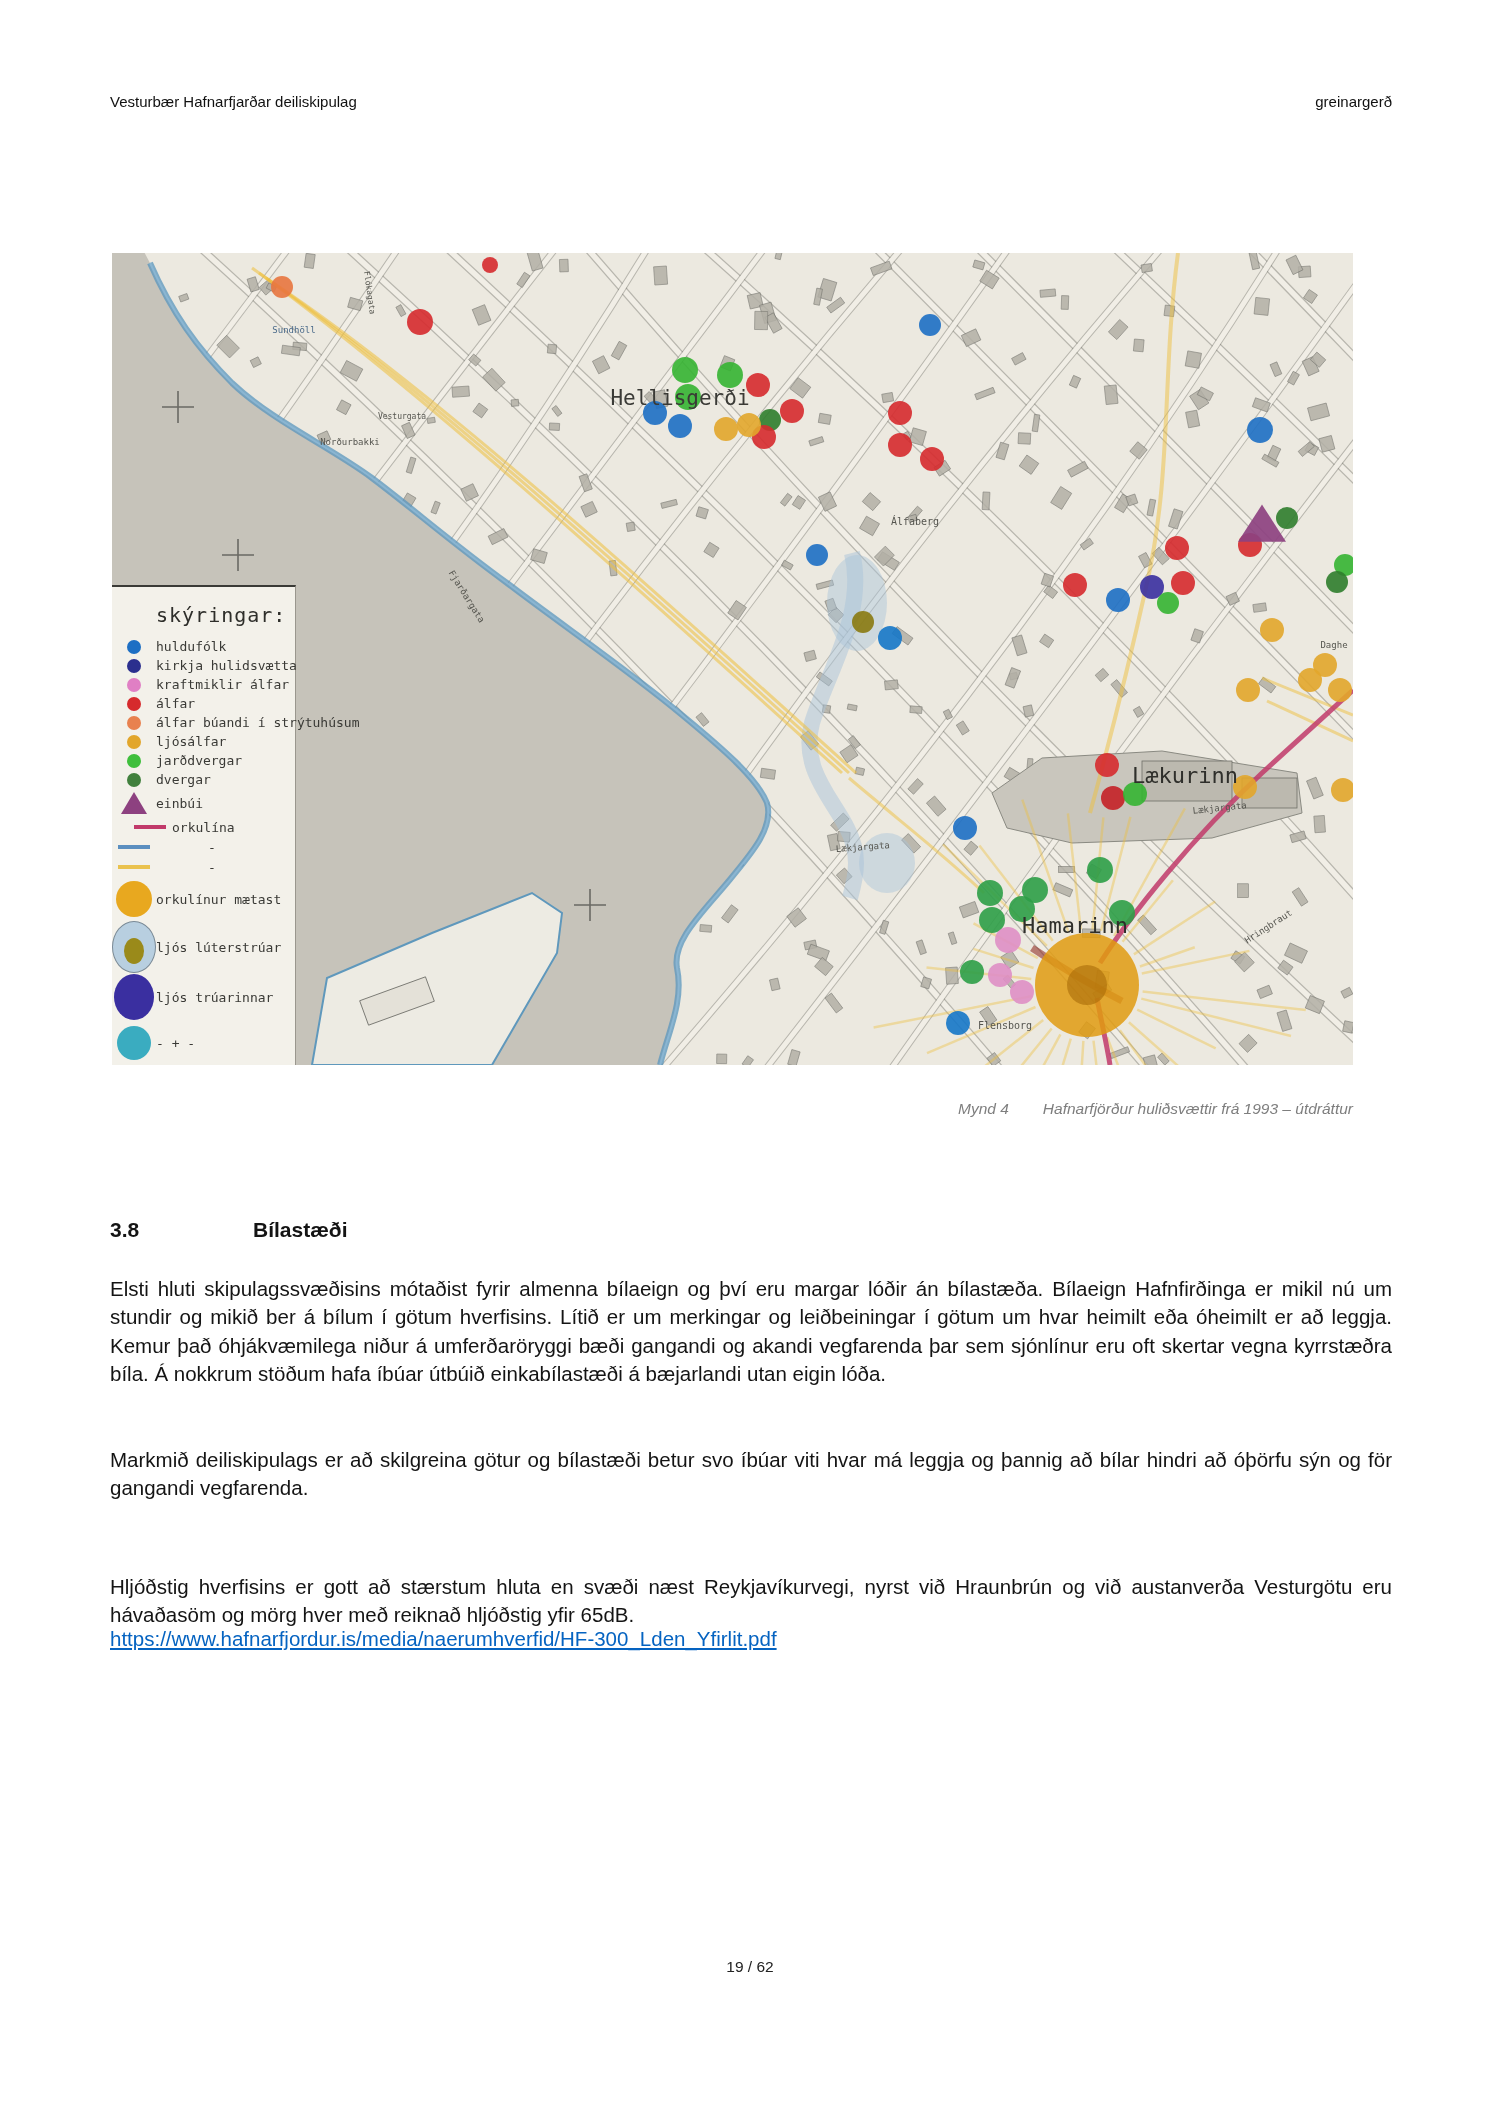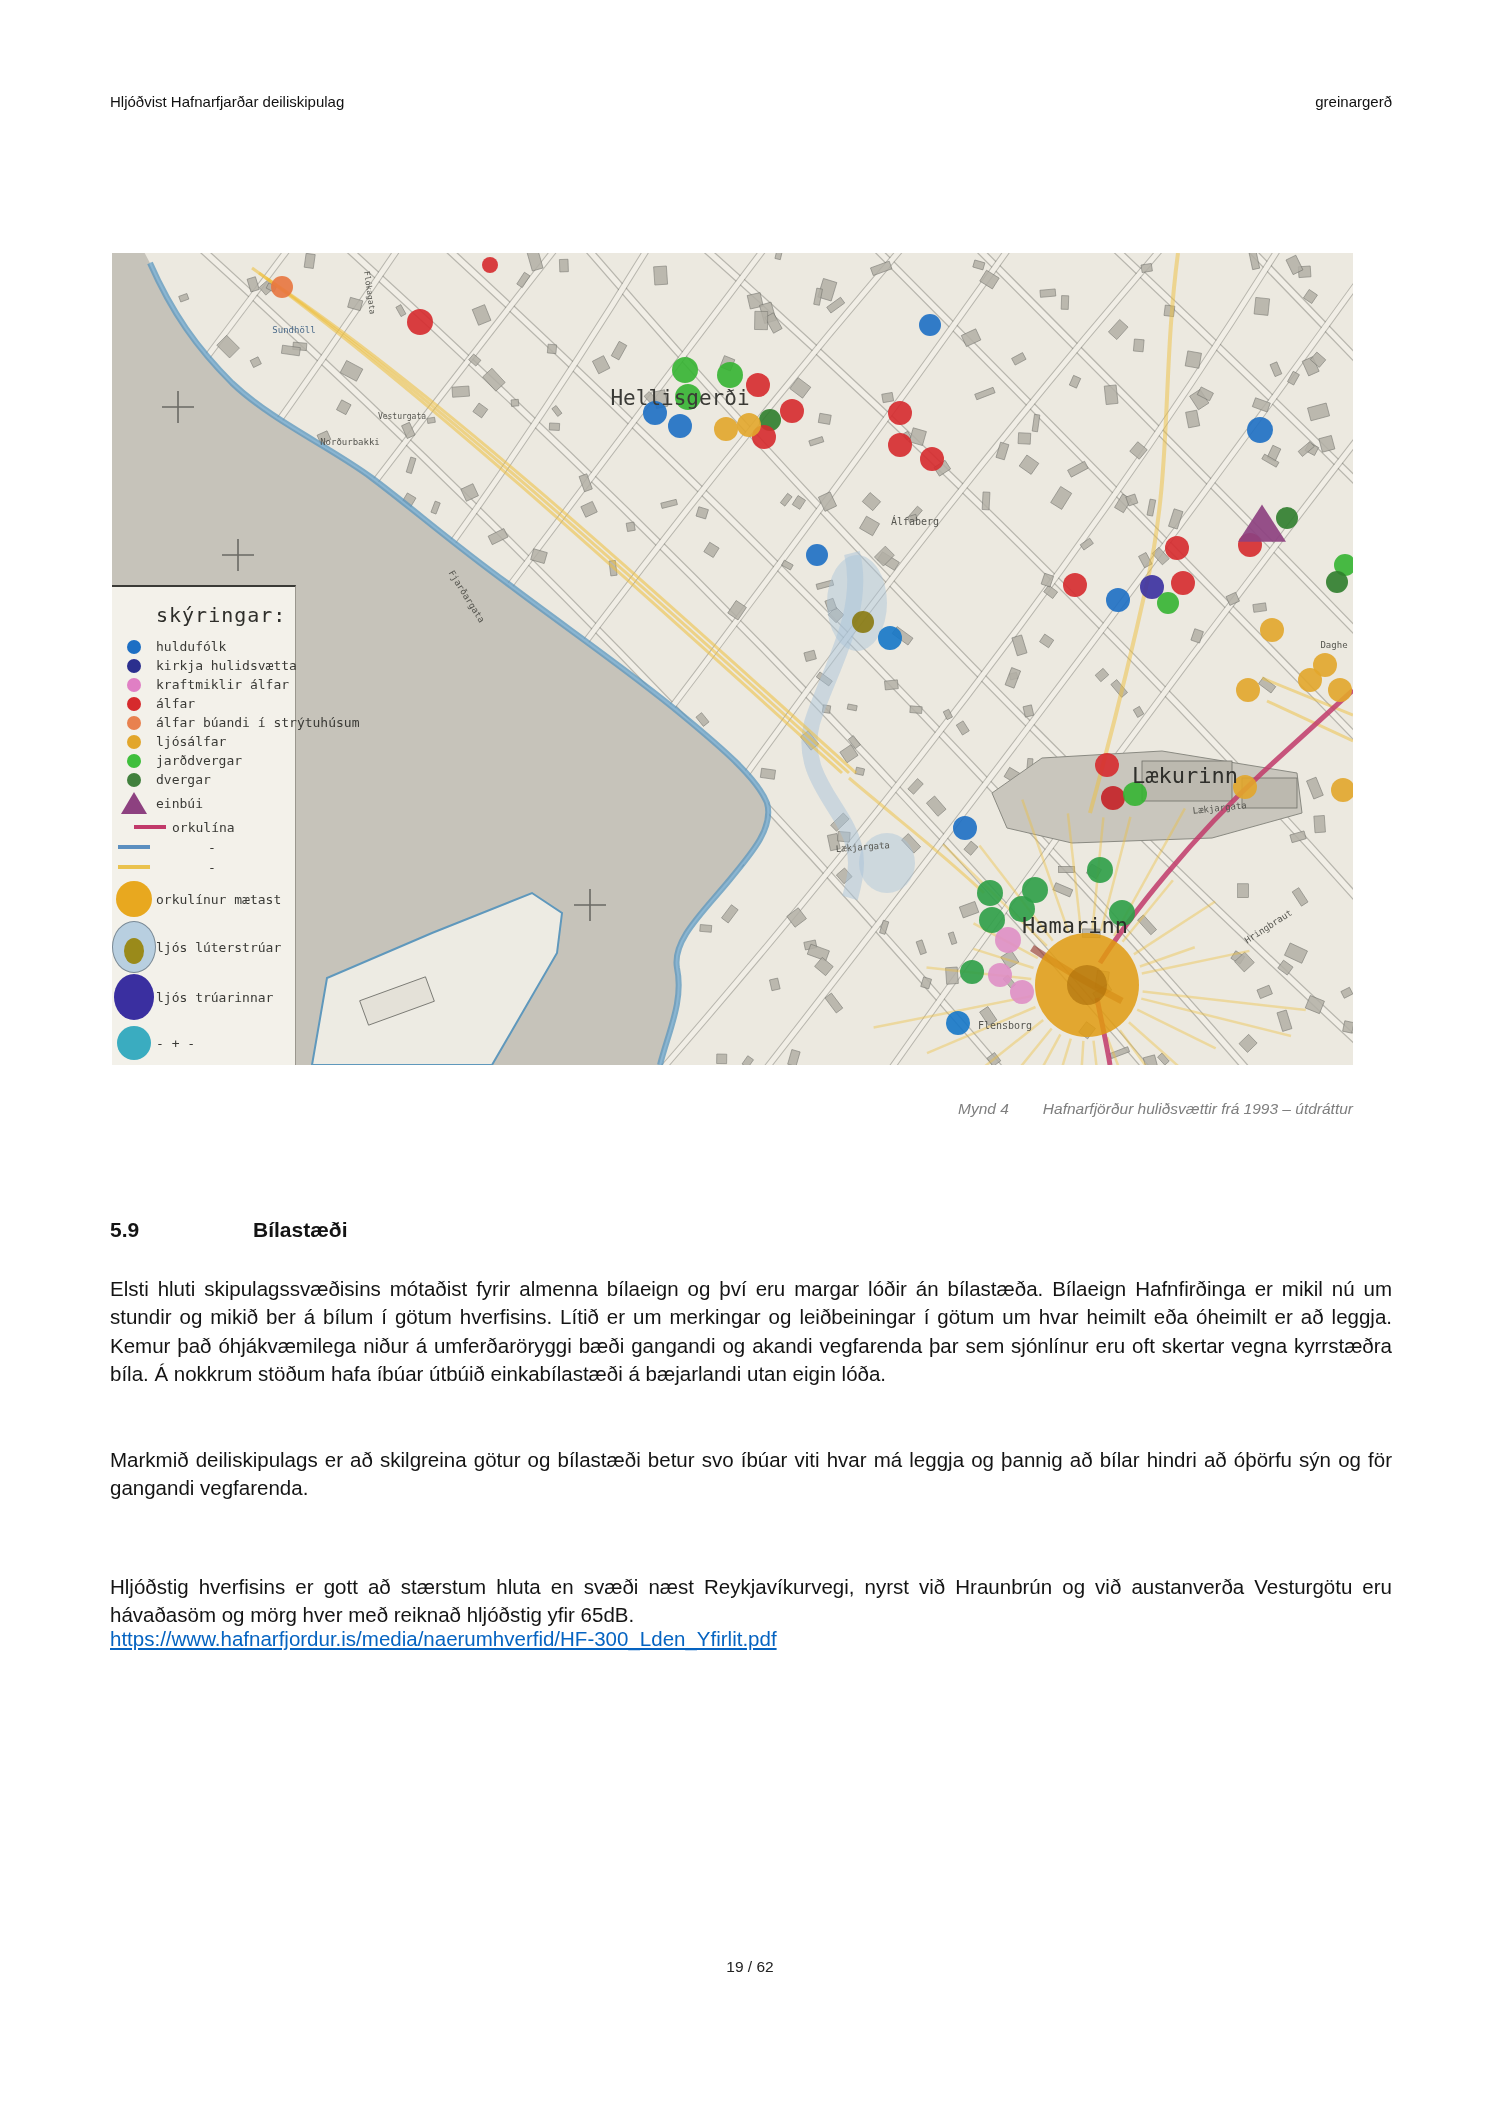--- a/index.html
+++ b/index.html
@@ -33,21 +33,21 @@
   #h39{top:1518px;} #p3{top:1552px;}
   #doclink{position:absolute;left:110px;top:1627px;font-size:20.5px;color:#0563c1;
            text-decoration:underline;cursor:pointer;}
   #footer{position:absolute;left:0;top:1958px;width:100%;text-align:center;font-size:15.5px;color:#222;}
 </style>
 </head>
 <body>
 
 <div id="page">
 
-  <div id="hdr-left">Hljóðvist Hafnarfjarðar deiliskipulag</div>
+  <div id="hdr-left">Vesturbær Hafnarfjarðar deiliskipulag</div>
   <div id="hdr-right">greinargerð</div>
 
   <div id="map">
     <div id="map-svg-holder">
         <svg xmlns="http://www.w3.org/2000/svg" width="1241" height="812" viewBox="0 0 1241 812">
           <rect x="0" y="0" width="1241" height="812" fill="#ece9e0"></rect>
           <path d="M71.93904199171811,-20 Q531.5582337556407,396 901.9390419917181,832" fill="none" stroke="#63635c" stroke-width="8" opacity="0.38"></path>
           <path d="M71.93904199171811,-20 Q531.5582337556407,396 901.9390419917181,832" fill="none" stroke="#f1eee6" stroke-width="5.5"></path>
           <path d="M218.6245833169669,-20 Q679.8623584136367,396 1048.624583316967,832" fill="none" stroke="#63635c" stroke-width="8" opacity="0.38"></path>
           <path d="M218.6245833169669,-20 Q679.8623584136367,396 1048.624583316967,832" fill="none" stroke="#f1eee6" stroke-width="5.5"></path>
@@ -615,21 +615,21 @@
         </div>
       </div>
   </div>
 
   <div id="caption">
     <span>Mynd 4</span>
     <span>Hafnarfjörður huliðsvættir frá 1993 – útdráttur</span>
   </div>
 
   <div id="h38" class="sec-head">
-    <span class="sec-num">5.9</span><span>Bílastæði</span>
+    <span class="sec-num">3.8</span><span>Bílastæði</span>
   </div>
   <p id="p1" class="body-p">Elsti hluti skipulagssvæðisins mótaðist fyrir almenna bílaeign og því eru margar lóðir án bílastæða. Bílaeign Hafnfirðinga er mikil nú um stundir og  mikið ber á bílum í götum hverfisins.  Lítið er um merkingar og leiðbeiningar í götum um hvar heimilt eða óheimilt er að leggja. Kemur það óhjákvæmilega niður á umferðaröryggi bæði gangandi og akandi vegfarenda þar sem sjónlínur eru oft skertar vegna kyrrstæðra bíla. Á nokkrum stöðum hafa íbúar útbúið einkabílastæði á bæjarlandi utan eigin lóða.</p>
   <p id="p2" class="body-p">Markmið deiliskipulags er að skilgreina götur og bílastæði betur svo íbúar viti hvar má leggja og þannig að bílar hindri að óþörfu sýn og för gangandi vegfarenda.</p>
 
   <p id="p3" class="body-p">Hljóðstig hverfisins er gott að stærstum hluta en svæði næst Reykjavíkurvegi, nyrst við Hraunbrún og við austanverða Vesturgötu eru hávaðasöm og mörg hver með reiknað hljóðstig yfir 65dB.</p>
 
   <a id="doclink">https://www.hafnarfjordur.is/media/naerumhverfid/HF-300_Lden_Yfirlit.pdf</a>
 
   <div id="footer">19 / 62</div>
 </div>

